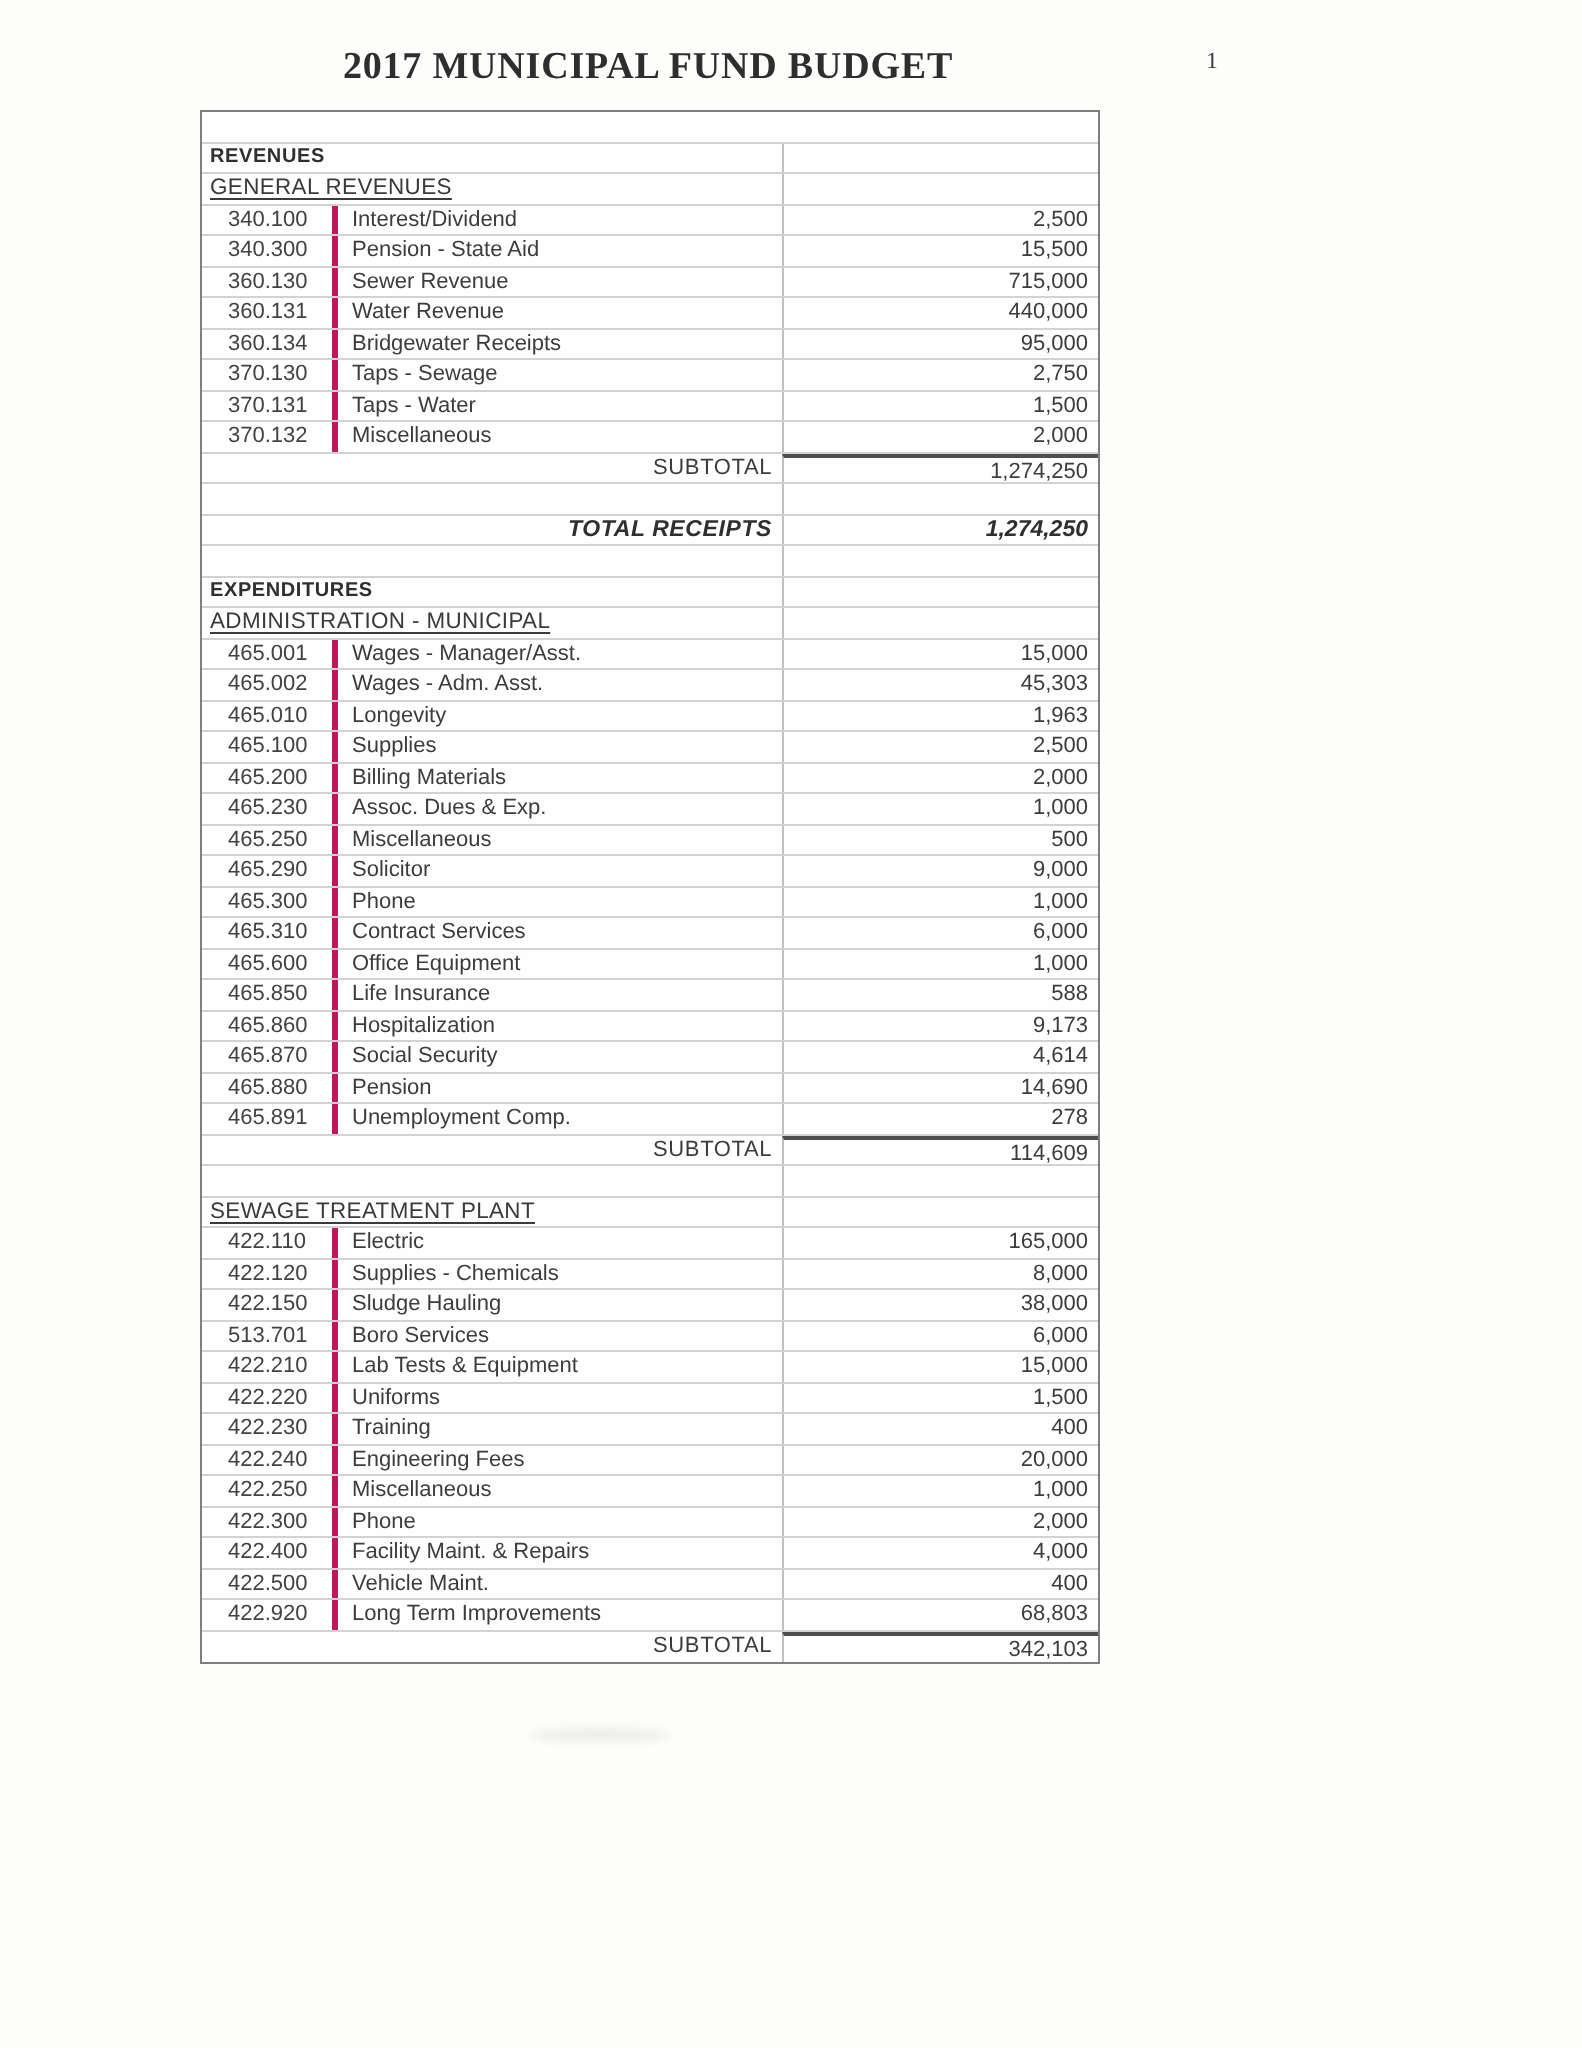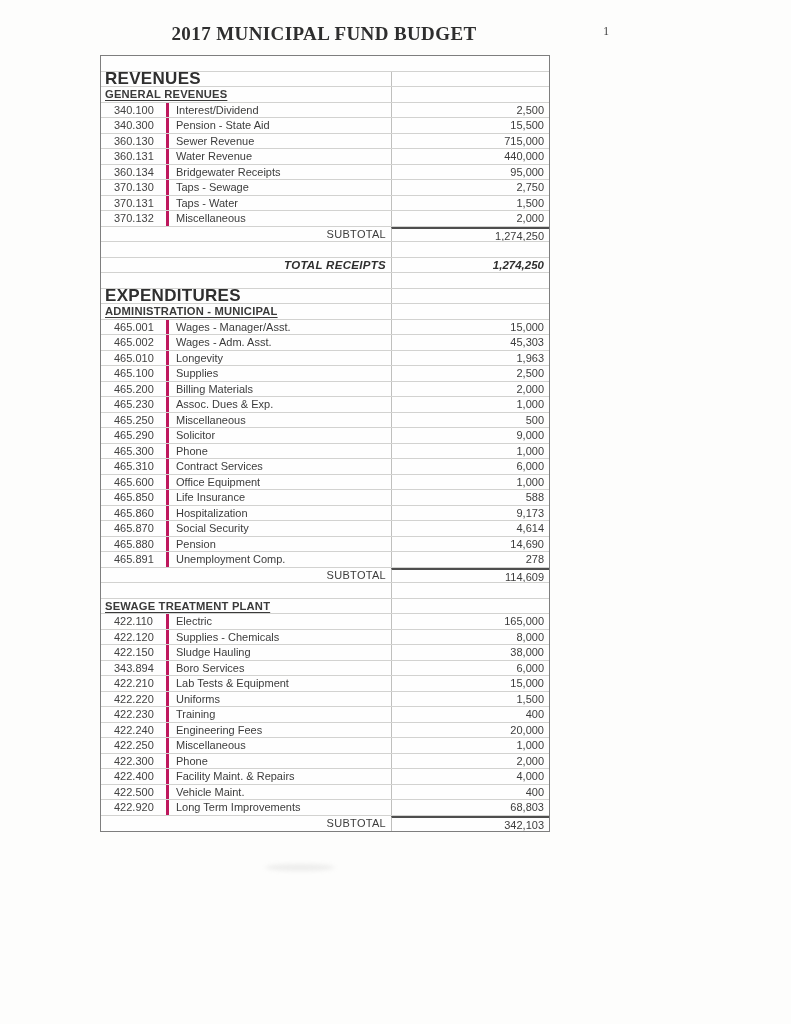--- a/index.html
+++ b/index.html
@@ -33,25 +33,25 @@
     font-size:11px;line-height:14px;
     white-space:nowrap;
   }
   .row:last-child{border-bottom:none;}
   .cols3{grid-template-columns:65px 225px 158px;}
   .cols2{grid-template-columns:290px 158px;}
   .cell{box-sizing:border-box;overflow:hidden;}
   .c-code{padding-left:13px;color:#424242;}
   .c-desc{padding-left:7px;border-left:3px solid #be185d;}
   .c-val{border-left:1px solid #bfbfbd;text-align:right;padding-right:5px;}
-  .c-left{padding-left:4px;font-weight:bold;}
+  .c-left{padding-left:4px;}
   .c-year{text-align:center;margin-top:39px;}
   .u-underline{text-decoration:underline;text-underline-offset:2px;text-decoration-thickness:1px;}
   .b{font-weight:bold;}
-  .section-bold{font-weight:bold;font-size:17px;letter-spacing:.3px;color:#2f2f2f;}
+  .section-bold{font-weight:bold;font-size:10px;letter-spacing:.3px;color:#2f2f2f;}
   .section-underline{font-size:11.2px;letter-spacing:.2px;color:#3a3a3a;}
   .c-sublabel{text-align:right;padding-right:5px;letter-spacing:.3px;}
   .sum-line{border-top:2px solid #4e4e4e;}
   .c-totlabel{text-align:right;padding-right:5px;font-weight:bold;font-style:italic;font-size:11.5px;letter-spacing:.3px;color:#2f2f2f;}
   .c-totval{font-weight:bold;font-style:italic;font-size:11.5px;color:#2f2f2f;}
   .scan-smudge{
     position:absolute;top:864px;left:265px;width:70px;height:7px;
     background:rgba(140,140,140,.14);border-radius:50%;filter:blur(2px);
   }
 </style>
@@ -239,21 +239,21 @@
       <div class="cell c-code">422.120</div>
       <div class="cell c-desc">Supplies - Chemicals</div>
       <div class="cell c-val">8,000</div>
     </div>
     <div class="row cols3">
       <div class="cell c-code">422.150</div>
       <div class="cell c-desc">Sludge Hauling</div>
       <div class="cell c-val">38,000</div>
     </div>
     <div class="row cols3">
-      <div class="cell c-code">343.894</div>
+      <div class="cell c-code">513.701</div>
       <div class="cell c-desc">Boro Services</div>
       <div class="cell c-val">6,000</div>
     </div>
     <div class="row cols3">
       <div class="cell c-code">422.210</div>
       <div class="cell c-desc">Lab Tests &amp; Equipment</div>
       <div class="cell c-val">15,000</div>
     </div>
     <div class="row cols3">
       <div class="cell c-code">422.220</div>

